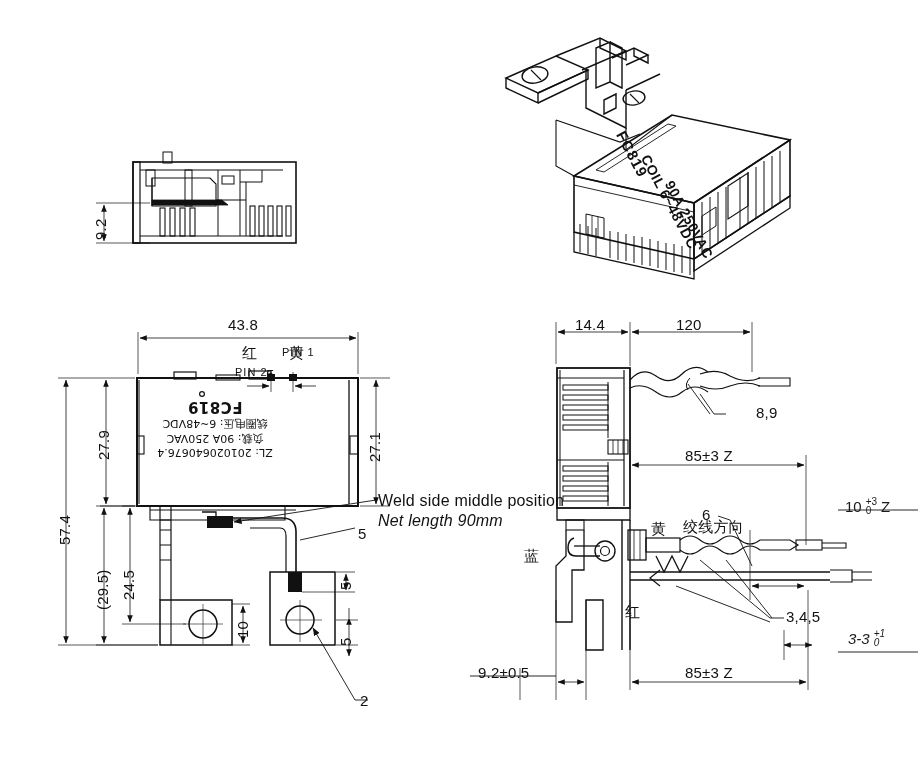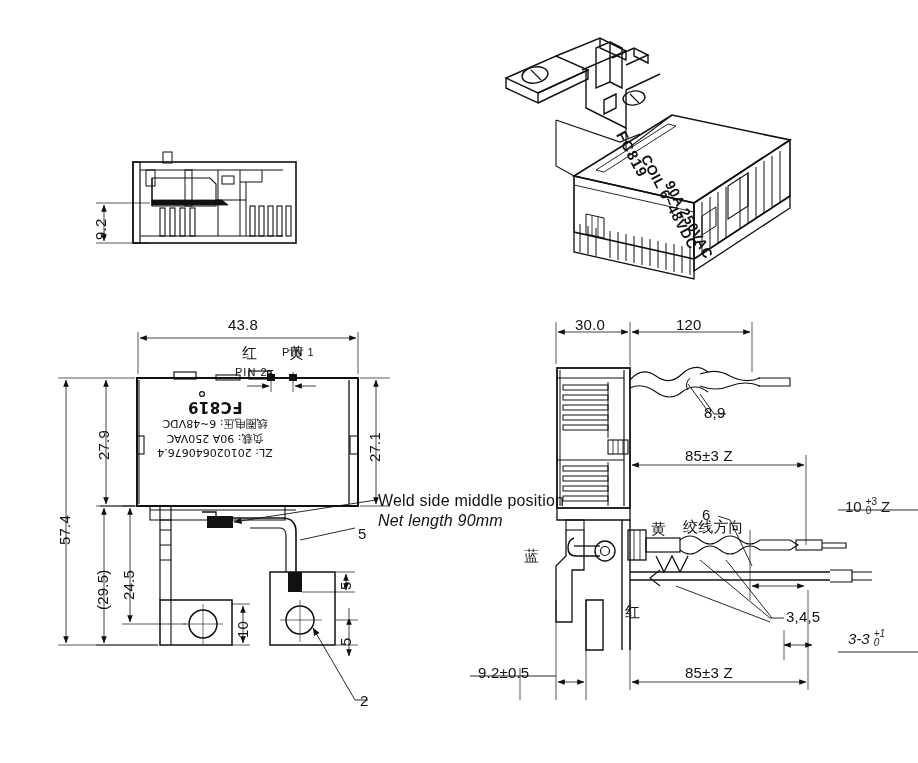--- a/index.html
+++ b/index.html
@@ -403,21 +403,21 @@
     <div class="l1">ZL: 201020640676.4</div>
     <div class="l2">负载: 90A    250VAC</div>
     <div class="l2">线圈电压: 6~48VDC</div>
     <div class="l4">FC819</div>
   </div>
 
   <div class="dimtxt note" style="left:378px; top:492px;">Weld side middle position</div>
   <div class="dimtxt note" style="left:378px; top:512px;font-style:italic;">Net length 90mm</div>
   <div class="dimtxt" style="left:360px; top:692px;">2</div>
 
-  <div class="dimtxt" style="left:575px; top:316px;">30.0</div>
+  <div class="dimtxt" style="left:575px; top:316px;">14.4</div>
   <div class="dimtxt" style="left:676px; top:316px;">120</div>
   <div class="dimtxt" style="left:685px; top:447px;">85±3  Z</div>
   <div class="dimtxt" style="left:685px; top:664px;">85±3  Z</div>
   <div class="dimtxt" style="left:478px; top:664px;">9.2±0.5</div>
 
   <div class="tolbox" style="left:845px; top:498px;">
     <span>10</span>
     <span class="tolstack">
       <span>+3</span>
       <span>0</span>
@@ -425,21 +425,21 @@
     <span>Z</span>
   </div>
   <div class="tolbox" style="left:848px; top:630px;font-style:italic;">
     <span>3-3</span>
     <span class="tolstack">
       <span>+1</span>
       <span>0</span>
     </span>
   </div>
 
-  <div class="dimtxt" style="left:704px; top:404px;">8,9</div>
+  <div class="dimtxt" style="left:756px; top:404px;">8,9</div>
   <div class="dimtxt" style="left:702px; top:506px;">6</div>
   <div class="dimtxt" style="left:786px; top:608px;">3,4,5</div>
 
   <div class="dimtxt cn" style="left:524px; top:547px;">蓝</div>
   <div class="dimtxt cn" style="left:651px; top:520px;">黄</div>
   <div class="dimtxt cn" style="left:625px; top:603px;">红</div>
 
   <div class="dimtxt cn" style="left:683px; top:518px;">绞线方向</div>
 
   <div class="dimtxt" style="left:628px; top:128px; transform:rotate(62deg); transform-origin:left top; font-weight:bold; font-size:15px; letter-spacing:1px;">FC819</div>

